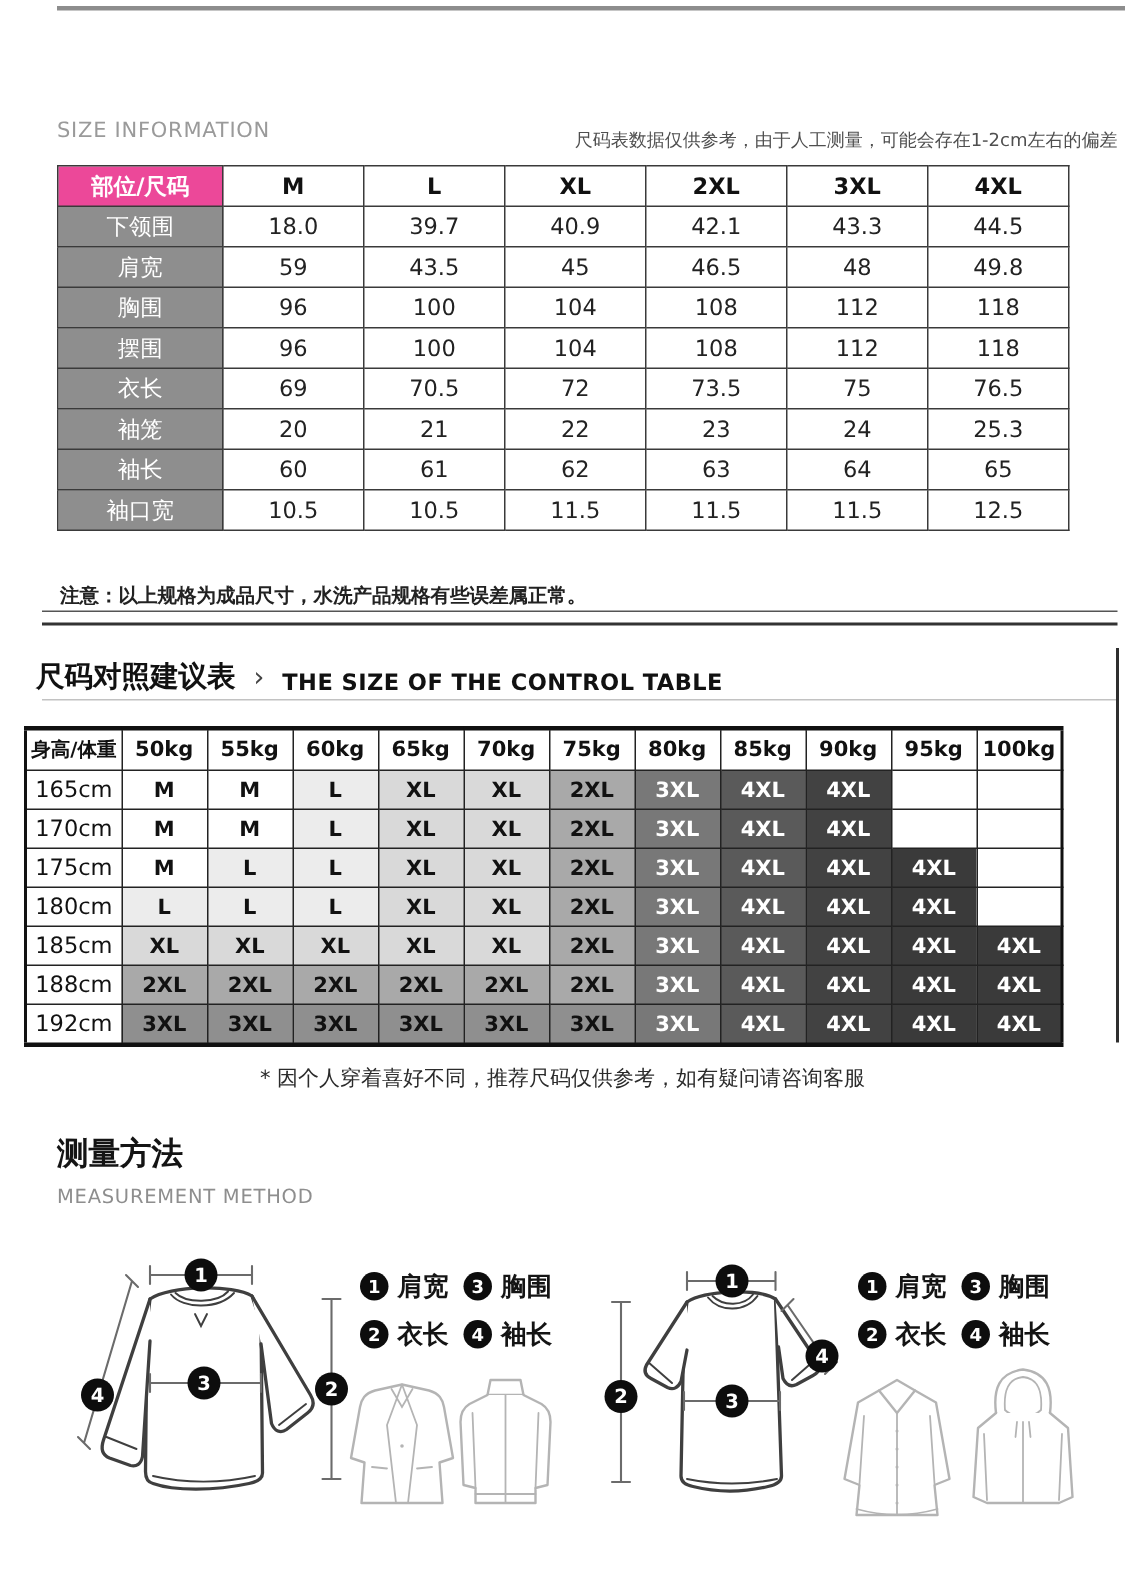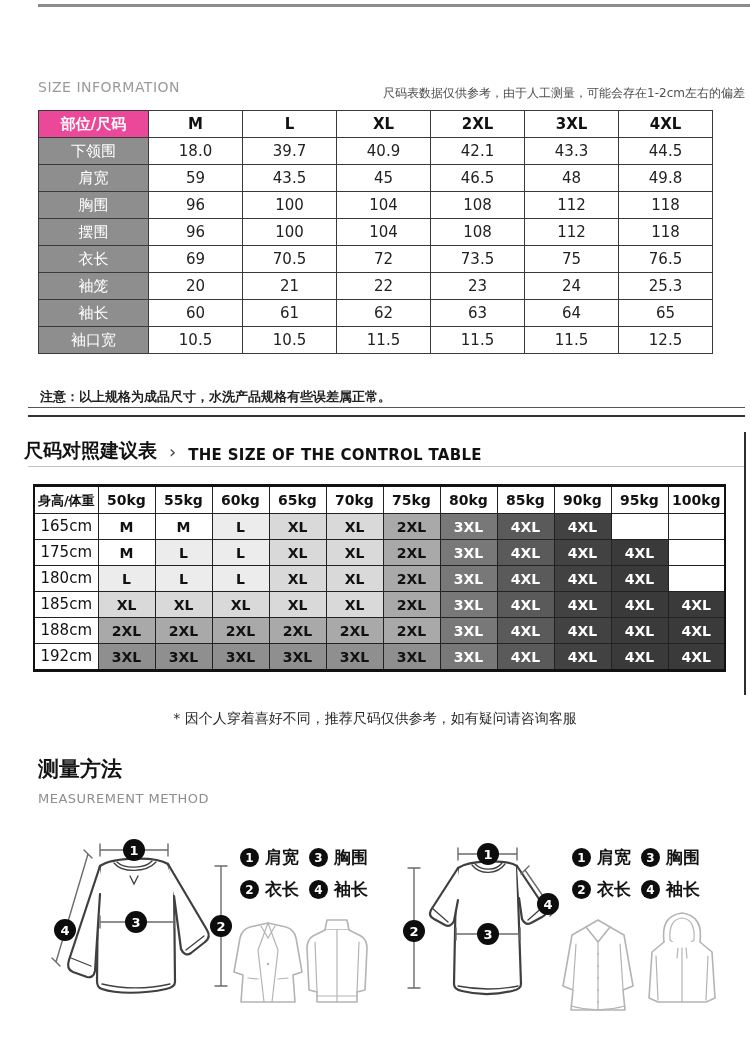--- a/index.html
+++ b/index.html
@@ -28,21 +28,21 @@
   .rule-a{position:absolute;left:28px;top:407px;width:717px;height:1px;background:#555;}
   .rule-b{position:absolute;left:28px;top:415px;width:717px;height:2px;background:#333;}
 
   .s2-row{position:absolute;left:24px;top:438px;display:flex;align-items:flex-end;height:26px;}
   .s2-title{font-size:19px;font-weight:bold;color:#111;}
   .s2-arrow{font-size:18px;color:#444;margin:0 12px 2px 12px;}
   .s2-sub{font-size:15px;font-weight:600;color:#111;letter-spacing:.3px;}
   .rule-c{position:absolute;left:28px;top:466px;width:717px;height:1px;background:#c2c2c2;}
   .right-vline{position:absolute;left:744px;top:432px;width:2px;height:263px;background:#2e2e2e;}
 
-  table.rec{position:absolute;left:33px;top:484px;width:693px;border-collapse:collapse;table-layout:fixed;
+  table.rec{position:absolute;left:16px;top:484px;width:693px;border-collapse:collapse;table-layout:fixed;
             border-top:3px solid #111;border-bottom:3px solid #111;border-left:2px solid #111;border-right:2px solid #111;}
   .rec col.r0{width:64px}.rec col.rn{width:57px}
   .rec th,.rec td{border:1px solid #222;text-align:center;padding:0;line-height:1;}
   .rec th{height:26px;font-size:14px;font-weight:bold;color:#111;background:#fff;}
   .rec th.rcorner{font-size:13px;}
   .rec td{height:25px;font-size:14px;font-weight:bold;color:#111;}
   .rec td.hlabel{font-size:15px;font-weight:normal;background:#fff;}
   .rec td.lt{color:#fff;}
 
   .note2{position:absolute;left:0;top:710px;width:750px;text-align:center;font-size:14px;color:#2b2b2b;}
@@ -222,20 +222,34 @@
           <th>80kg</th>
           <th>85kg</th>
           <th>90kg</th>
           <th>95kg</th>
           <th>100kg</th>
         </tr>
       </thead>
     <tbody>
         <tr>
           <td class="hlabel">165cm</td>
+          <td style="background: rgb(255, 255, 255);">M</td>
+          <td style="background: rgb(255, 255, 255);">M</td>
+          <td style="background: rgb(236, 236, 236);">L</td>
+          <td style="background: rgb(217, 217, 217);">XL</td>
+          <td style="background: rgb(217, 217, 217);">XL</td>
+          <td style="background: rgb(169, 169, 169);">2XL</td>
+          <td class="lt" style="background: rgb(120, 120, 120);">3XL</td>
+          <td class="lt" style="background: rgb(90, 90, 90);">4XL</td>
+          <td class="lt" style="background: rgb(66, 66, 66);">4XL</td>
+          <td style="background: rgb(255, 255, 255);"></td>
+          <td style="background: rgb(255, 255, 255);"></td>
+        </tr>
+        <tr>
+          <td class="hlabel">170cm</td>
           <td style="background: rgb(255, 255, 255);">M</td>
           <td style="background: rgb(255, 255, 255);">M</td>
           <td style="background: rgb(236, 236, 236);">L</td>
           <td style="background: rgb(217, 217, 217);">XL</td>
           <td style="background: rgb(217, 217, 217);">XL</td>
           <td style="background: rgb(169, 169, 169);">2XL</td>
           <td class="lt" style="background: rgb(120, 120, 120);">3XL</td>
           <td class="lt" style="background: rgb(90, 90, 90);">4XL</td>
           <td class="lt" style="background: rgb(66, 66, 66);">4XL</td>
           <td style="background: rgb(255, 255, 255);"></td>

